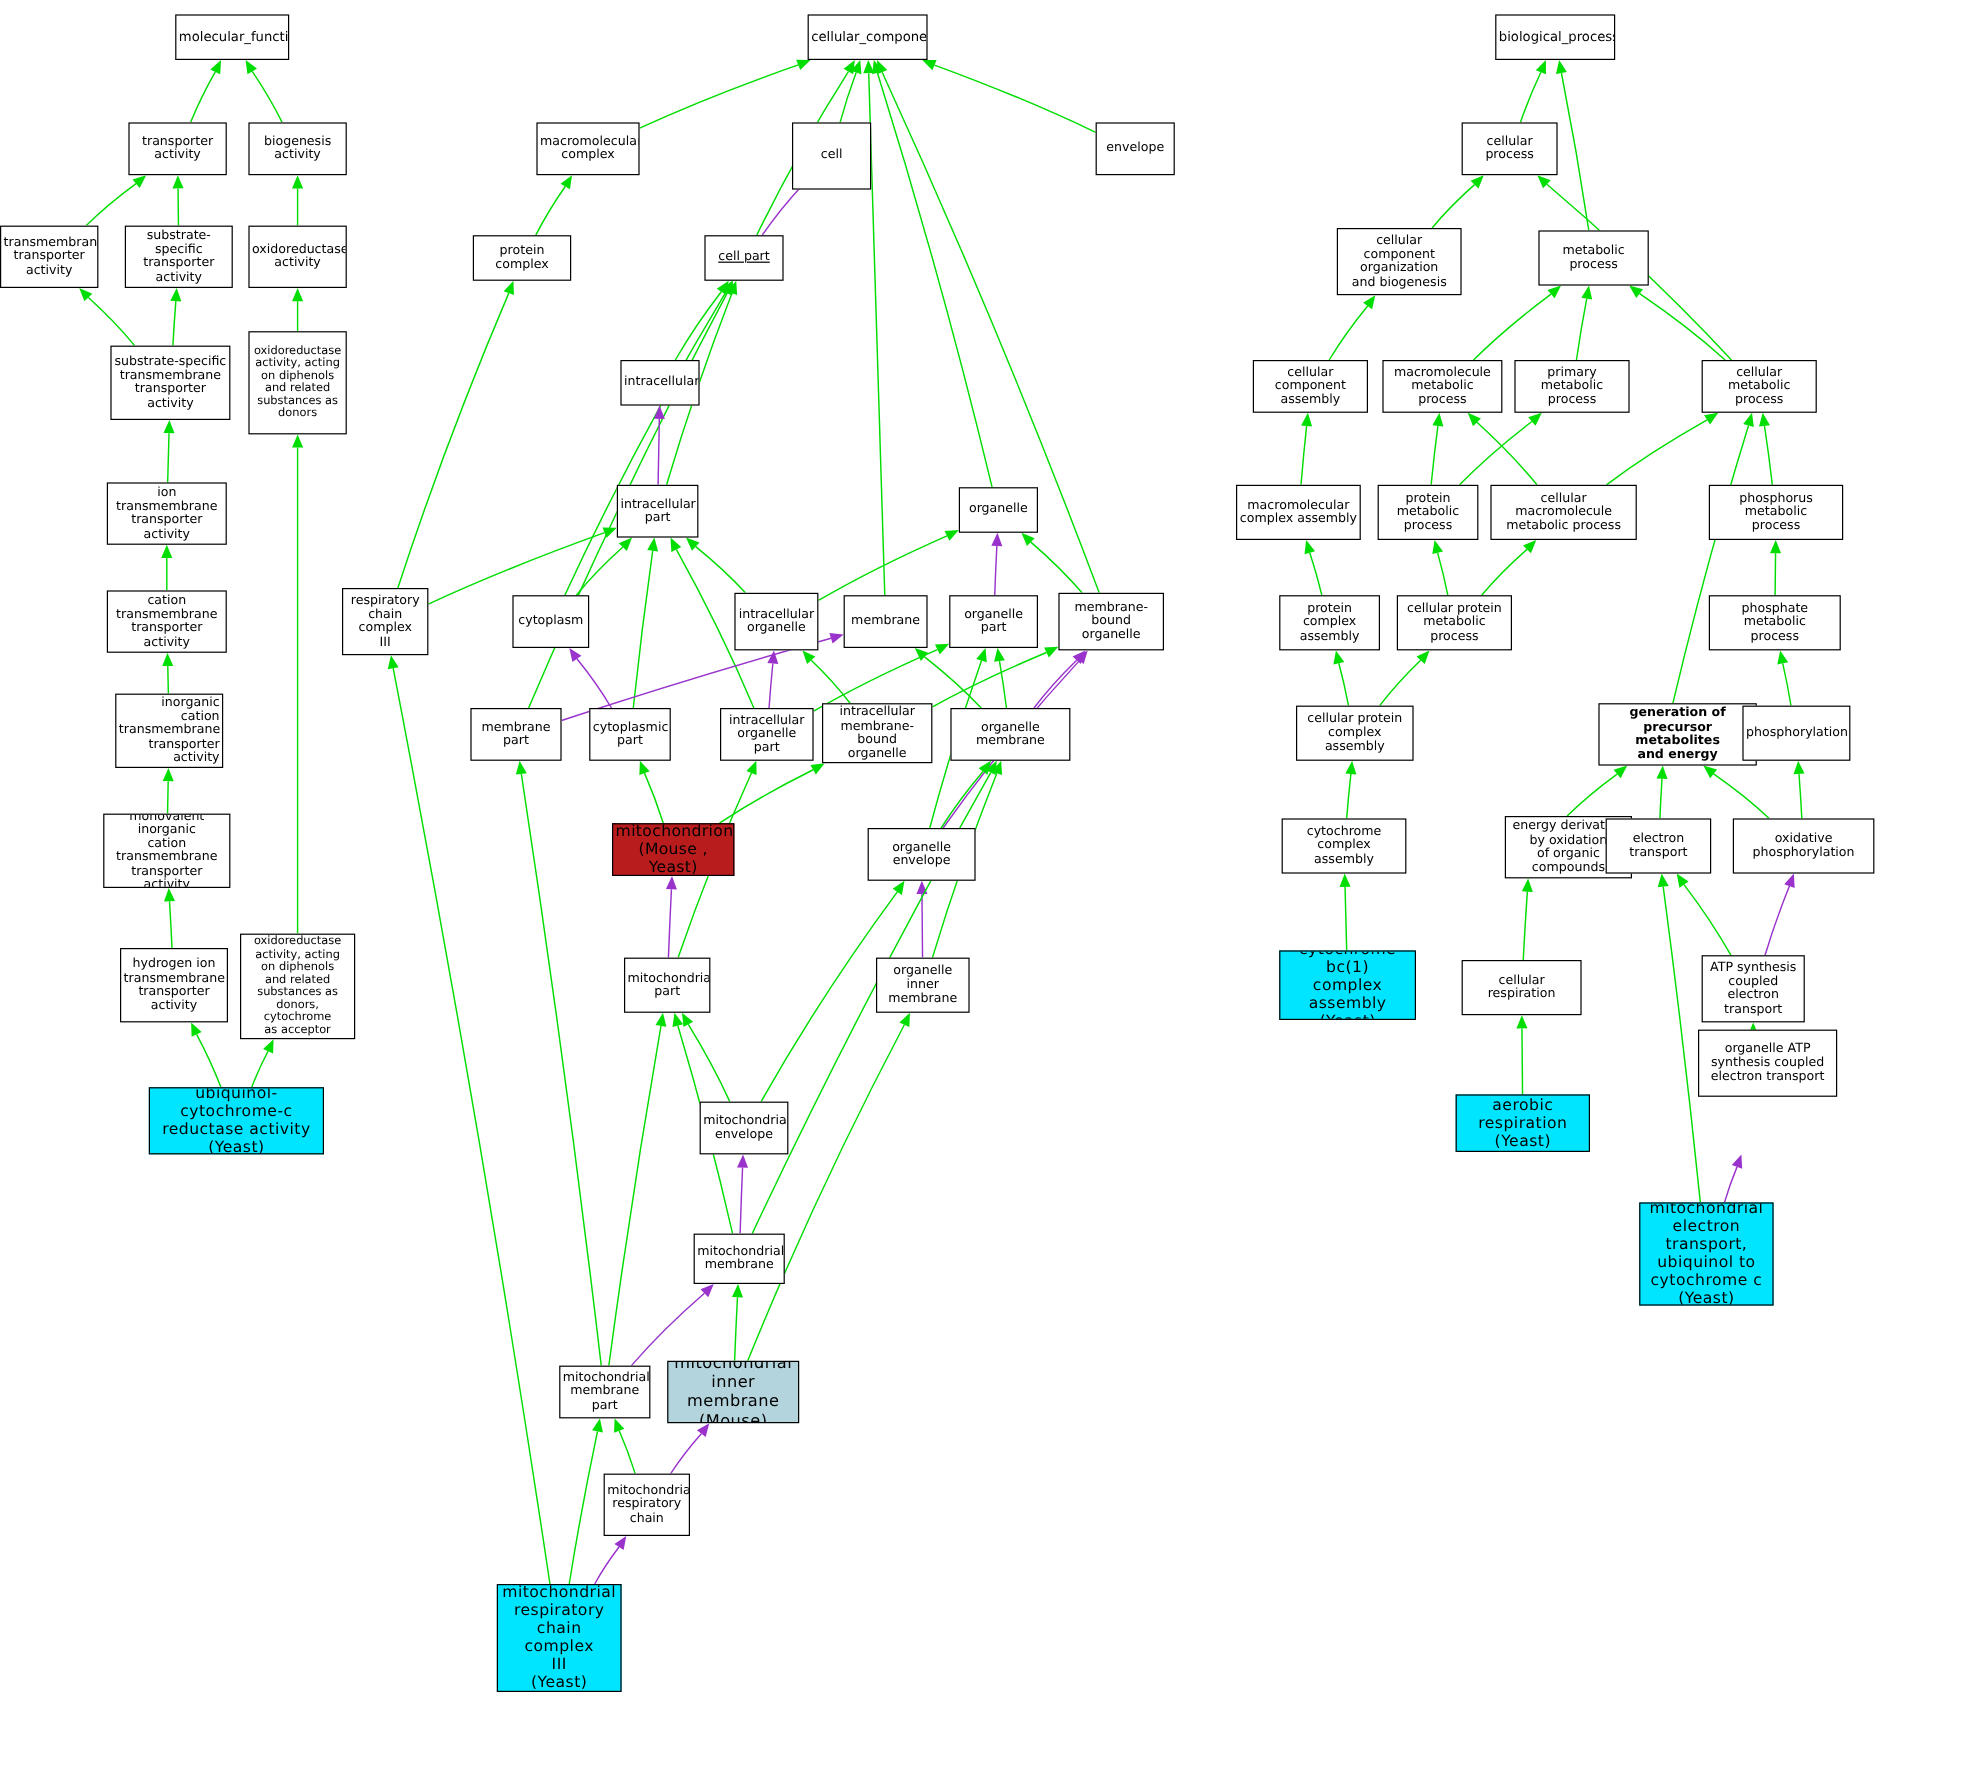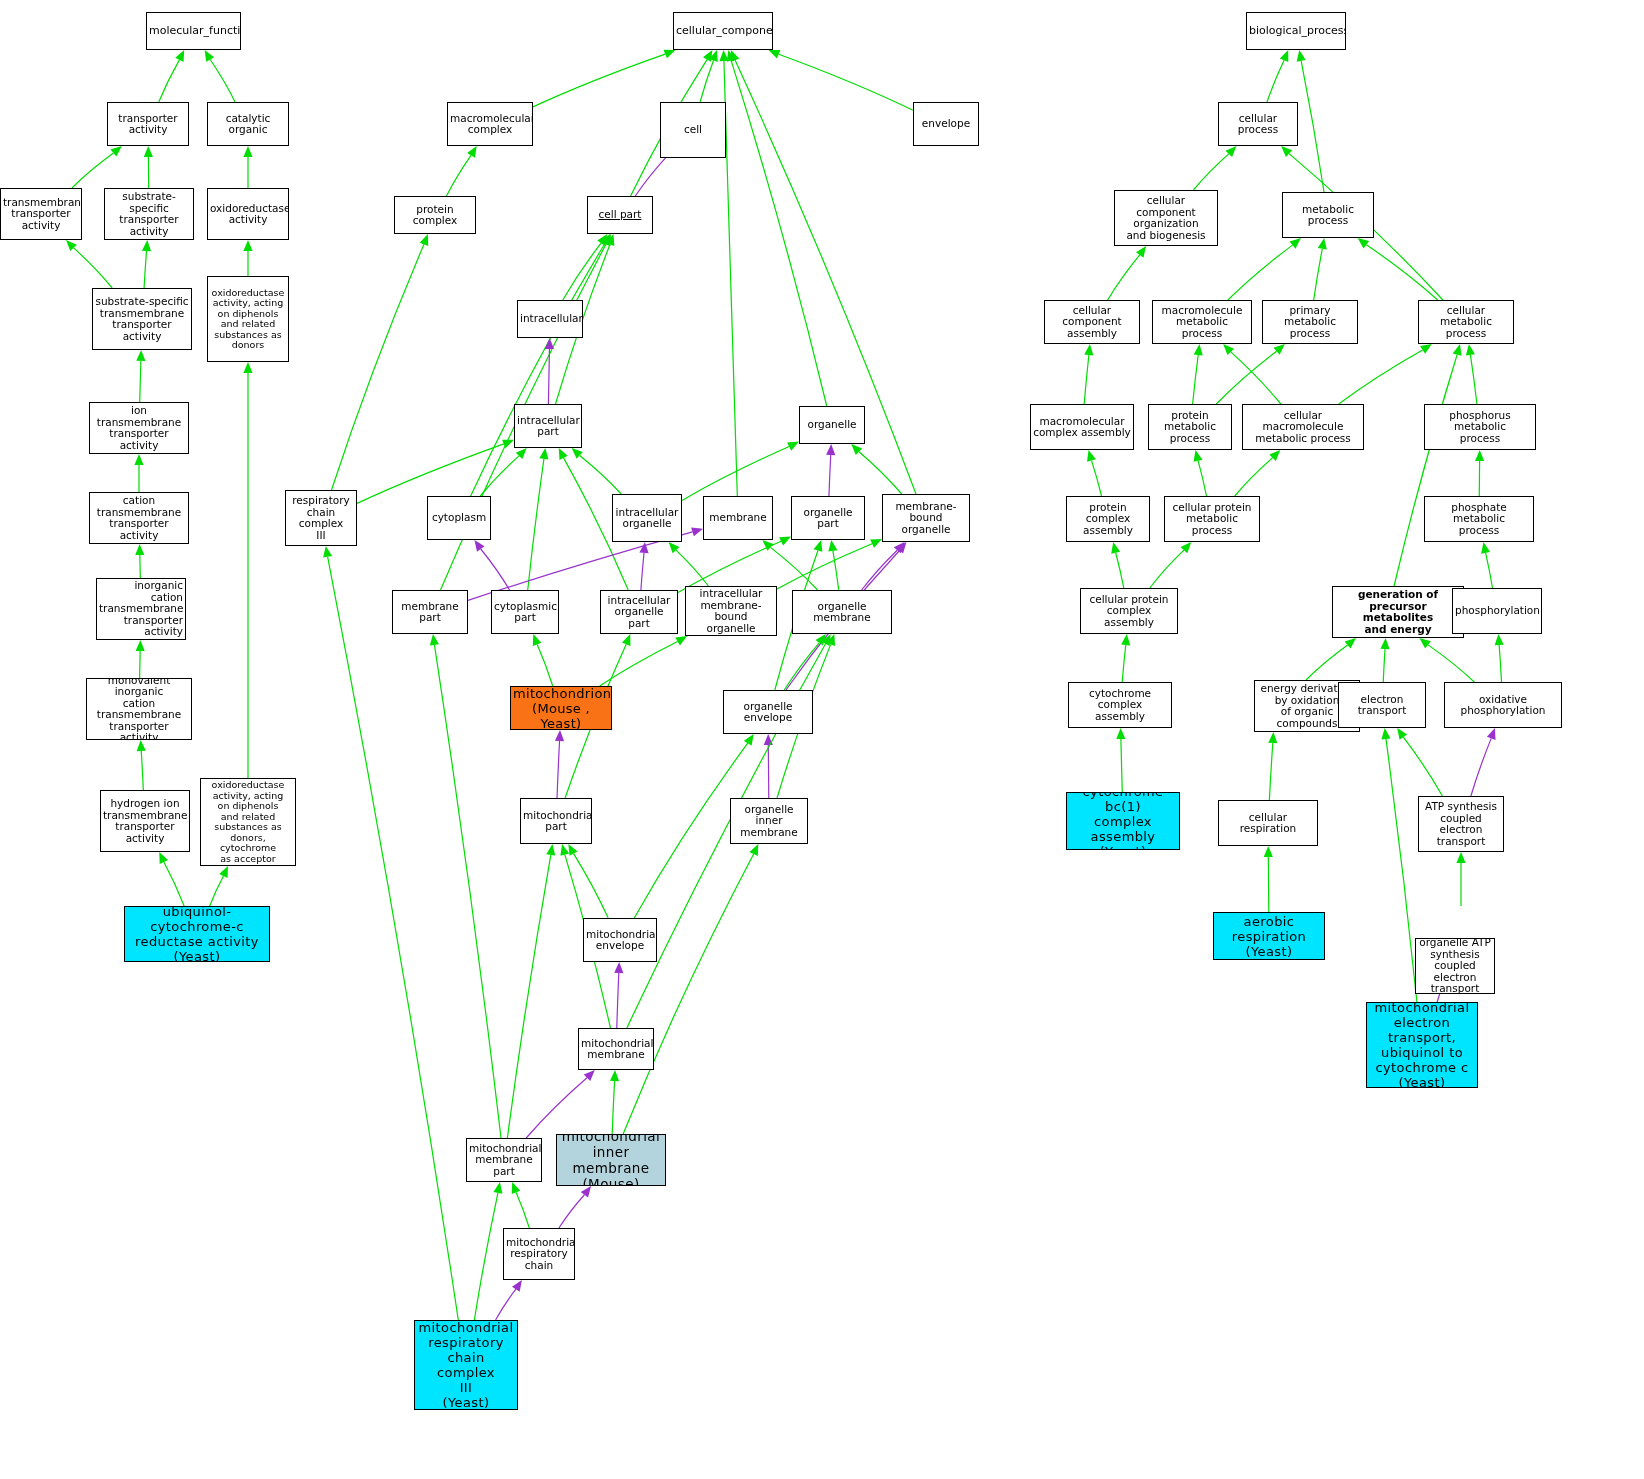--- a/index.html
+++ b/index.html
@@ -5,21 +5,21 @@
   html,body{margin:0;padding:0;background:#ffffff;}
   #stage{position:relative;width:1644px;height:1479px;background:#ffffff;
          font-family:"DejaVu Sans","Liberation Sans",sans-serif;overflow:hidden;}
   svg#edges{position:absolute;left:0;top:0;width:1644px;height:1479px;pointer-events:none;}
   .node{position:absolute;box-sizing:border-box;border:1px solid #000;background:#ffffff;
         display:flex;align-items:center;justify-content:center;text-align:center;
         font-size:10.5px;line-height:11.5px;color:#000;padding:1px 2px;overflow:hidden;}
   .node span{display:block;width:100%;}
   .n-root{font-size:11px;}
   .n-query{background:#00e5ff;font-size:13px;line-height:15px;letter-spacing:.4px;}
-  .n-grey{background:#f97316;font-size:13px;line-height:15px;letter-spacing:.3px;}
+  .n-grey{background:#b91c1c;font-size:13px;line-height:15px;letter-spacing:.3px;}
   .n-blue{background:#b3d4dd;font-size:13.5px;line-height:16px;letter-spacing:.4px;}
   .n-sm{font-size:9.5px;line-height:10.5px;}
 </style>
 </head>
 <body>
 
 <div id="stage">
   <svg id="edges">
       <path d="M 158.76344086021504 102 Q 167.4640119801681 80.94041507350254 179.37013148721795 59.880830147005064" fill="none" stroke="#00dd00" stroke-width="1.2"></path>
       <polygon points="184.2043010752688,50 183.50211500323826,61.90239197473542 175.23814797119763,57.859268319274705" fill="#00dd00"></polygon>
@@ -237,21 +237,21 @@
       <polygon points="1384.7058823529412,728 1390.5596288560678,738.3871869087416 1381.4226432962973,739.4621263863617" fill="#00dd00"></polygon>
     </svg>
   <div id="nodes">
       <div class="node n-root" style="left: 146px; top: 12px; width: 95px; height: 38px;">
         <span>molecular_function</span>
       </div>
       <div class="node" style="left: 107px; top: 102px; width: 82px; height: 44px;">
         <span>transporter<br>activity</span>
       </div>
       <div class="node" style="left: 207px; top: 102px; width: 82px; height: 44px;">
-        <span>catalytic organic</span>
+        <span>biogenesis activity</span>
       </div>
       <div class="node" style="left: 0px; top: 188px; width: 82px; height: 52px;">
         <span>transmembrane<br>transporter<br>activity</span>
       </div>
       <div class="node" style="left: 104px; top: 188px; width: 90px; height: 52px;">
         <span>substrate-specific<br>transporter<br>activity</span>
       </div>
       <div class="node" style="left: 207px; top: 188px; width: 82px; height: 52px;">
         <span>oxidoreductase<br>activity</span>
       </div>
@@ -443,20 +443,20 @@
       </div>
       <div class="node" style="left: 1218px; top: 800px; width: 100px; height: 46px;">
         <span>cellular respiration</span>
       </div>
       <div class="node" style="left: 1418px; top: 796px; width: 86px; height: 56px;">
         <span>ATP synthesis<br>coupled electron<br>transport</span>
       </div>
       <div class="node n-query" style="left: 1213px; top: 912px; width: 112px; height: 48px;">
         <span>aerobic respiration<br>(Yeast)</span>
       </div>
-      <div class="node" style="left: 1415px; top: 938px; width: 80px; height: 56px;">
+      <div class="node" style="left: 1415px; top: 858px; width: 116px; height: 56px;">
         <span>organelle ATP<br>synthesis coupled<br>electron transport</span>
       </div>
       <div class="node n-query" style="left: 1366px; top: 1002px; width: 112px; height: 86px;">
         <span>mitochondrial<br>electron transport,<br>ubiquinol to<br>cytochrome c<br>(Yeast)</span>
       </div>
     </div>
 </div>
 
 </body></html>

